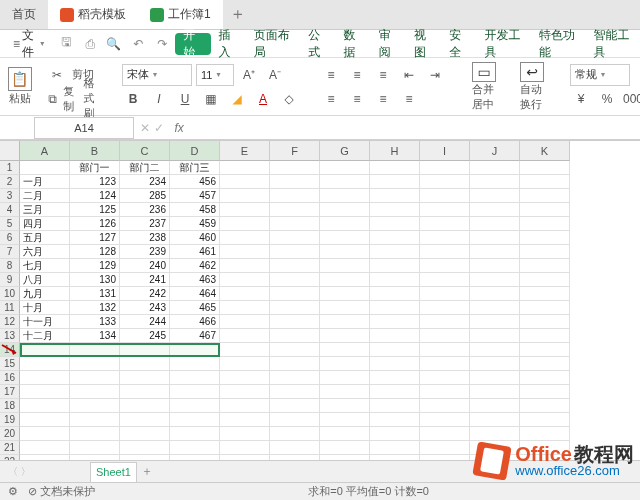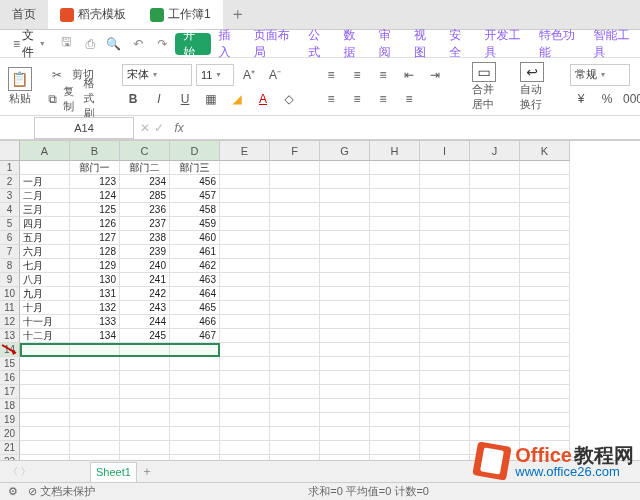--- a/index.html
+++ b/index.html
@@ -12,21 +12,21 @@
 .top-tab .tabicon{width:14px;height:14px;border-radius:3px;display:inline-block;background:#e34f26}
 .top-tab .tabicon.green{background:#2e9b4c}
 .tabs-strip .plus{width:30px;display:flex;justify-content:center;align-items:center;color:#777;font-size:16px}
 
 
 .menu{display:flex;align-items:center;height:28px;background:#fff;border-bottom:1px solid #e0e0e0;padding-left:4px}
 .menu .file{display:flex;align-items:center;gap:2px;padding:0 8px;border:1px solid transparent}
 .menu .file .ham{color:#666}
 .menu .qat{display:flex;align-items:center;gap:6px;padding:0 4px}
 .menu .qat span{color:#888;width:18px;text-align:center}
-.menu .mtab{padding:0 8px;height:28px;display:flex;align-items:center;color:#8b5cf6}
+.menu .mtab{padding:0 8px;height:28px;display:flex;align-items:center;color:#14532d}
 .menu .mtab.active{background:#21a366;color:#fff;border-radius:4px;height:22px}
 
 
 .ribbon{display:flex;align-items:center;background:#fff;height:58px;border-bottom:1px solid #d8d8d8;padding:4px 2px;gap:4px}
 .ribbon .grp{display:flex;flex-direction:column;gap:2px;padding:0 4px}
 .ribbon .bigbtn{display:flex;flex-direction:column;align-items:center;justify-content:center;height:50px;padding:0 6px}
 .ribbon .bigbtn .ico{width:24px;height:24px;border:1px solid #888;background:#fff;display:flex;align-items:center;justify-content:center;font-size:14px}
 .ribbon .row{display:flex;align-items:center;gap:4px;height:22px}
 .ribbon .btn{width:22px;height:22px;border:1px solid transparent;display:flex;align-items:center;justify-content:center;color:#555;font-size:12px}
 .ribbon .sel{border:1px solid #ccc;height:22px;background:#fff;display:flex;align-items:center;padding:0 4px;gap:4px;font-size:11px}
@@ -61,21 +61,21 @@
 .sheets{position:absolute;bottom:18px;left:0;right:0;height:22px;background:#f0f0f0;border-top:1px solid #ccc;display:flex;align-items:center;padding-left:90px}
 .sheets .navbtn{position:absolute;left:8px;display:flex;gap:6px;color:#aaa;font-size:10px}
 .sheet-tab{padding:0 5px;height:20px;display:flex;align-items:center;background:#fff;border:1px solid #ccc;border-bottom:none;color:#21a366;font-size:11px}
 .sheets .plus{width:20px;text-align:center;color:#888}
 
 
 .status{position:absolute;bottom:0;left:0;right:0;height:18px;background:#f0f0f0;border-top:1px solid #ccc;display:flex;align-items:center;gap:10px;padding:0 8px;font-size:11px;color:#666}
 .status .agg{margin-left:auto;margin-right:auto}
 
 
-.wm{position:absolute;bottom:22px;right:6px;display:flex;align-items:center;gap:6px}
+.wm{position:absolute;bottom:22px;right:6px;display:flex;align-items:flex-start;gap:6px}
 .wm .logo{width:34px;height:34px;background:#e34f26;border-radius:4px;position:relative;transform:rotate(10deg)}
 .wm .logo:before{content:"";position:absolute;width:20px;height:24px;background:#fff;top:5px;left:7px;border-radius:2px}
 .wm .txt{display:flex;flex-direction:column;line-height:1}
 .wm .txt .t1{color:#e34f26;font-weight:bold;font-size:20px}
 .wm .txt .t2{color:#0070c0;font-size:13px}
 .wm .sub{font-weight:bold;font-size:20px;color:#333;margin-left:2px}
 </style>
 </head>
 <body>
 

